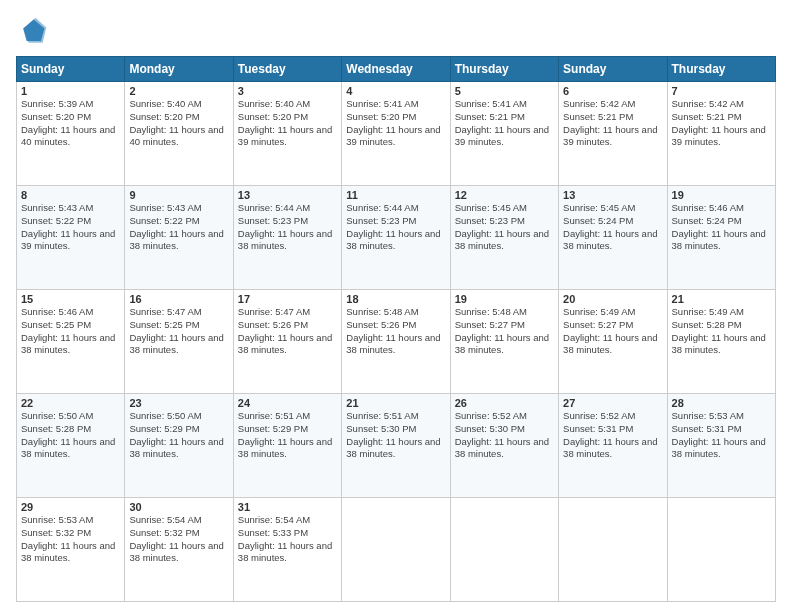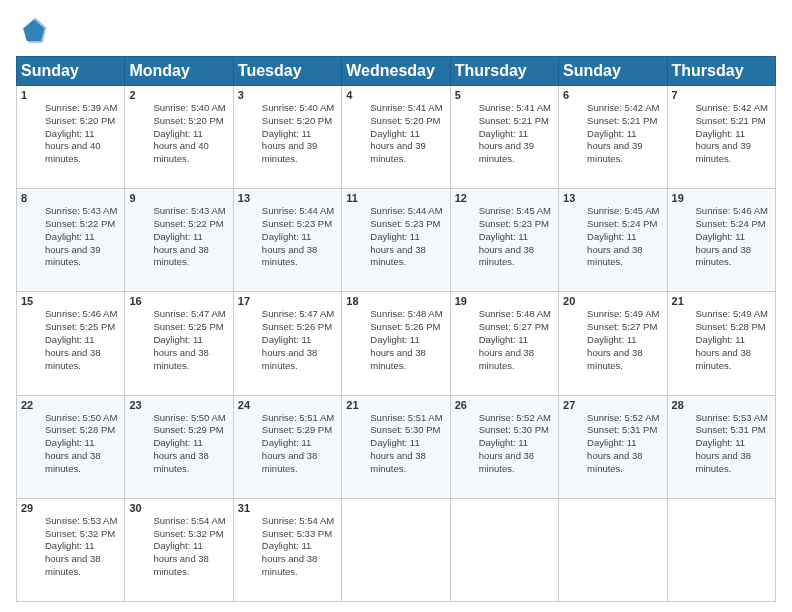--- a/index.html
+++ b/index.html
@@ -56,21 +56,21 @@
     .calendar {
       flex: 1;
       border: 1px solid #ccc;
       border-collapse: collapse;
       width: 100%;
       table-layout: fixed;
     }
     .calendar th {
       background-color: #2471a3;
       color: #fff;
-      font-size: 16px;
+      font-size: 12px;
       font-weight: bold;
       padding: 5px 4px;
       text-align: left;
       border: 1px solid #1a5f8a;
     }
     .calendar td {
       border: 1px solid #ccc;
       vertical-align: top;
       padding: 3px 4px;
       font-size: 9.5px;
@@ -82,21 +82,20 @@
     }
     .day-num {
       font-size: 11px;
       font-weight: bold;
       display: block;
       margin-bottom: 1px;
     }
     .day-info {
       line-height: 1.35;
       color: #444;
-      margin-left: 24px;
     }
     .empty-cell {
       background: #fff !important;
     }
   </style>
 </head>
 <body>
 
 <div class="page">
   <div class="header">

